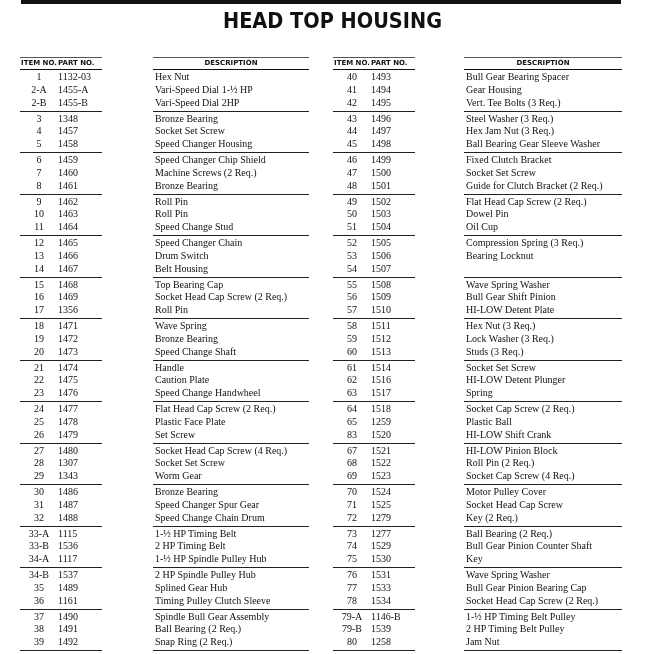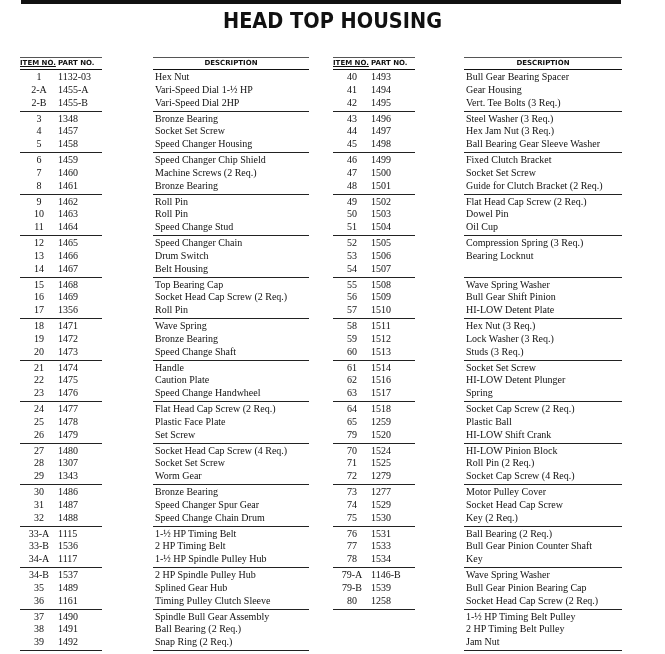--- a/index.html
+++ b/index.html
@@ -18,21 +18,21 @@
   .tbl { position: absolute; top: 57px; }
   .hdr {
     font-size: 7px; font-weight: bold; height: 11px; line-height: 11px;
     border-top: 1px solid #555; border-bottom: 1.5px solid #111; white-space: nowrap;
   }
   .group { height: 39.5px; border-bottom: 1.5px solid #222; padding-top: 1px; font-family: Liberation Serif, serif; }
   .row { height: 12.8px; line-height: 12.8px; font-size: 10px; white-space: nowrap; }
   .num-tbl .hdr span, .num-tbl .row span { display: inline-block; }
   .c-item { width: 38px; text-align: center; }
   .c-part { width: 44px; text-align: left; }
-  .hdr .c-item { text-align: left; text-decoration: underline; }
+  .hdr .c-item { text-align: center; }
   .desc-tbl .hdr { text-align: center; }
   .desc-tbl .row { padding-left: 2px; font-size: 10px; }
   #left-num { left: 20px; width: 82px; }
   #left-desc { left: 153px; width: 156px; }
   #right-num { left: 333px; width: 82px; }
   #right-desc { left: 464px; width: 158px; }
 </style>
 </head>
 <body>
 
@@ -234,21 +234,26 @@
         <div class="row"><span class="c-item">60</span><span class="c-part">1513</span></div>
       </div>
       <div class="group">
         <div class="row"><span class="c-item">61</span><span class="c-part">1514</span></div>
         <div class="row"><span class="c-item">62</span><span class="c-part">1516</span></div>
         <div class="row"><span class="c-item">63</span><span class="c-part">1517</span></div>
       </div>
       <div class="group">
         <div class="row"><span class="c-item">64</span><span class="c-part">1518</span></div>
         <div class="row"><span class="c-item">65</span><span class="c-part">1259</span></div>
-        <div class="row"><span class="c-item">79</span><span class="c-part">1520</span></div>
+        <div class="row"><span class="c-item">83</span><span class="c-part">1520</span></div>
+      </div>
+      <div class="group">
+        <div class="row"><span class="c-item">67</span><span class="c-part">1521</span></div>
+        <div class="row"><span class="c-item">68</span><span class="c-part">1522</span></div>
+        <div class="row"><span class="c-item">69</span><span class="c-part">1523</span></div>
       </div>
       <div class="group">
         <div class="row"><span class="c-item">70</span><span class="c-part">1524</span></div>
         <div class="row"><span class="c-item">71</span><span class="c-part">1525</span></div>
         <div class="row"><span class="c-item">72</span><span class="c-part">1279</span></div>
       </div>
       <div class="group">
         <div class="row"><span class="c-item">73</span><span class="c-part">1277</span></div>
         <div class="row"><span class="c-item">74</span><span class="c-part">1529</span></div>
         <div class="row"><span class="c-item">75</span><span class="c-part">1530</span></div>

